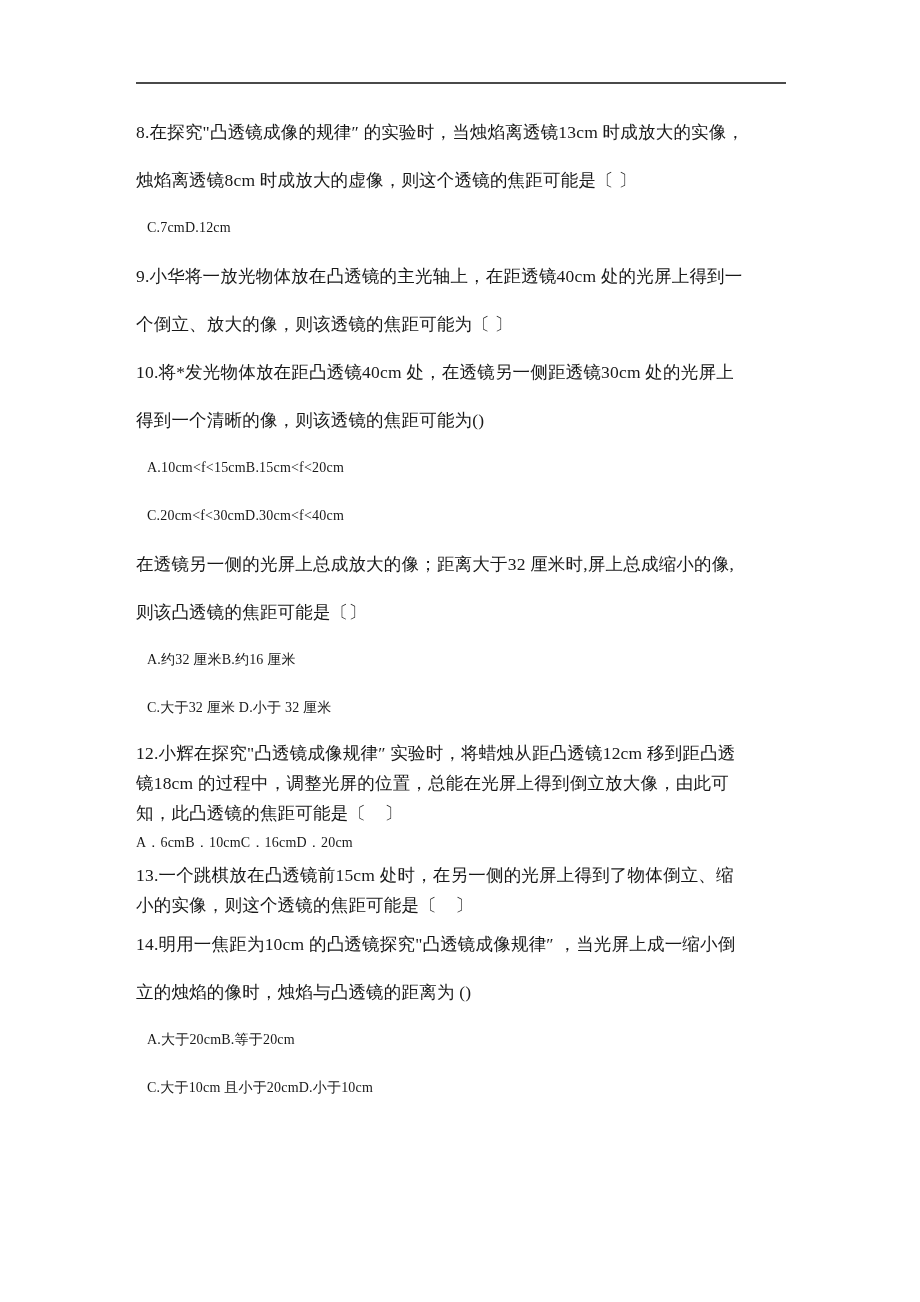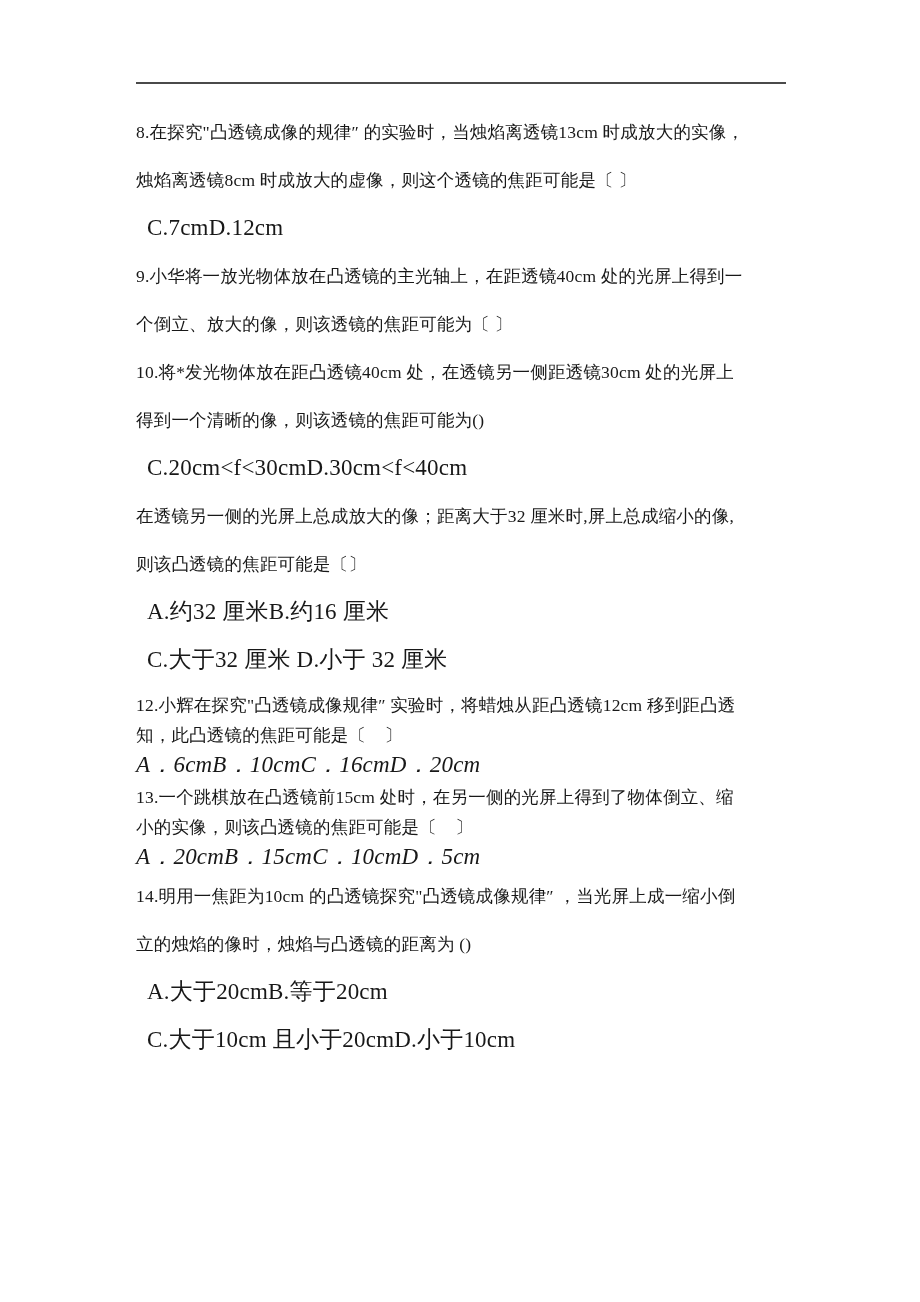--- a/index.html
+++ b/index.html
@@ -58,32 +58,31 @@
     color: #181818;
     text-align: left;
   }
 
   
   .q-line.tight {
     line-height: 30px;
   }
 
   .opt-line {
-    font-size: 23px;
+    font-size: 14px;
     line-height: 48px;
     padding-left: 11px;
     letter-spacing: 0.2px;
     white-space: pre-wrap;
     color: #181818;
   }
 
   .opt-line.tight {
     line-height: 30px;
     padding-left: 0px;
-    font-style: italic;
   }
 
   .spacer-sm { height: 6px; }
   .spacer-xs { height: 2px; }
 </style>
 </head>
 <body>
 
 <div class="page">
 
@@ -98,44 +97,45 @@
     </div>
 
     <div class="q-block">
       <div class="q-line">9.小华将一放光物体放在凸透镜的主光轴上，在距透镜40cm 处的光屏上得到一</div>
       <div class="q-line">个倒立、放大的像，则该透镜的焦距可能为〔 〕</div>
     </div>
 
     <div class="q-block">
       <div class="q-line">10.将*发光物体放在距凸透镜40cm 处，在透镜另一侧距透镜30cm 处的光屏上</div>
       <div class="q-line">得到一个清晰的像，则该透镜的焦距可能为()</div>
+      <div class="opt-line">A.10cm&lt;f&lt;15cmB.15cm&lt;f&lt;20cm</div>
       <div class="opt-line">C.20cm&lt;f&lt;30cmD.30cm&lt;f&lt;40cm</div>
     </div>
 
     <div class="q-block">
       <div class="q-line">在透镜另一侧的光屏上总成放大的像；距离大于32 厘米时,屏上总成缩小的像,</div>
       <div class="q-line">则该凸透镜的焦距可能是〔〕</div>
       <div class="opt-line">A.约32 厘米B.约16 厘米</div>
       <div class="opt-line">C.大于32 厘米 D.小于 32 厘米</div>
     </div>
 
     <div class="spacer-sm"></div>
 
     <div class="q-block">
       <div class="q-line tight">12.小辉在探究"凸透镜成像规律″ 实验时，将蜡烛从距凸透镜12cm 移到距凸透</div>
+      <div class="q-line tight">镜18cm 的过程中，调整光屏的位置，总能在光屏上得到倒立放大像，由此可</div>
       <div class="q-line tight">知，此凸透镜的焦距可能是〔    〕</div>
       <div class="opt-line tight">A．6cmB．10cmC．16cmD．20cm</div>
     </div>
 
     <div class="spacer-xs"></div>
 
     <div class="q-block">
       <div class="q-line tight">13.一个跳棋放在凸透镜前15cm 处时，在另一侧的光屏上得到了物体倒立、缩</div>
-      <div class="q-line tight">小的实像，则该凸透镜的焦距可能是〔    〕</div>
-      <div class="opt-line tight">A．20cmB．15cmC．10cmD．5cm</div>
+      <div class="q-line tight">小的实像，则这个透镜的焦距可能是〔    〕</div>
     </div>
 
     <div class="q-block">
       <div class="q-line">14.明用一焦距为10cm 的凸透镜探究"凸透镜成像规律″ ，当光屏上成一缩小倒</div>
       <div class="q-line">立的烛焰的像时，烛焰与凸透镜的距离为 ()</div>
       <div class="opt-line">A.大于20cmB.等于20cm</div>
       <div class="opt-line">C.大于10cm 且小于20cmD.小于10cm</div>
     </div>
 
   </div>

